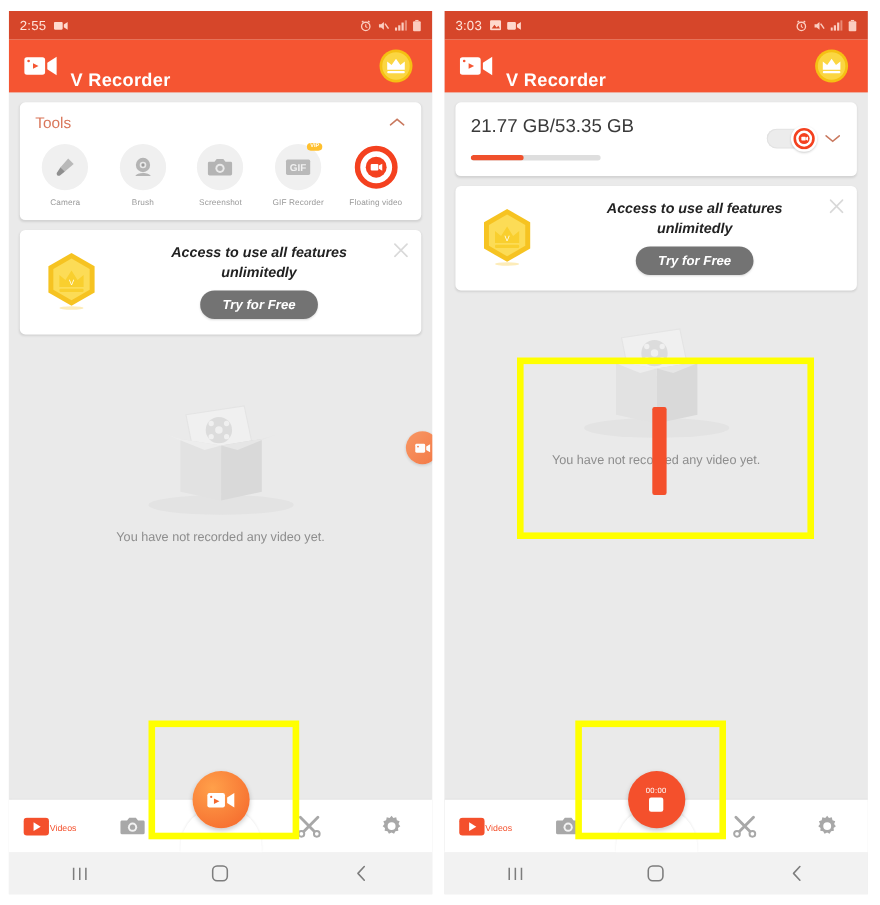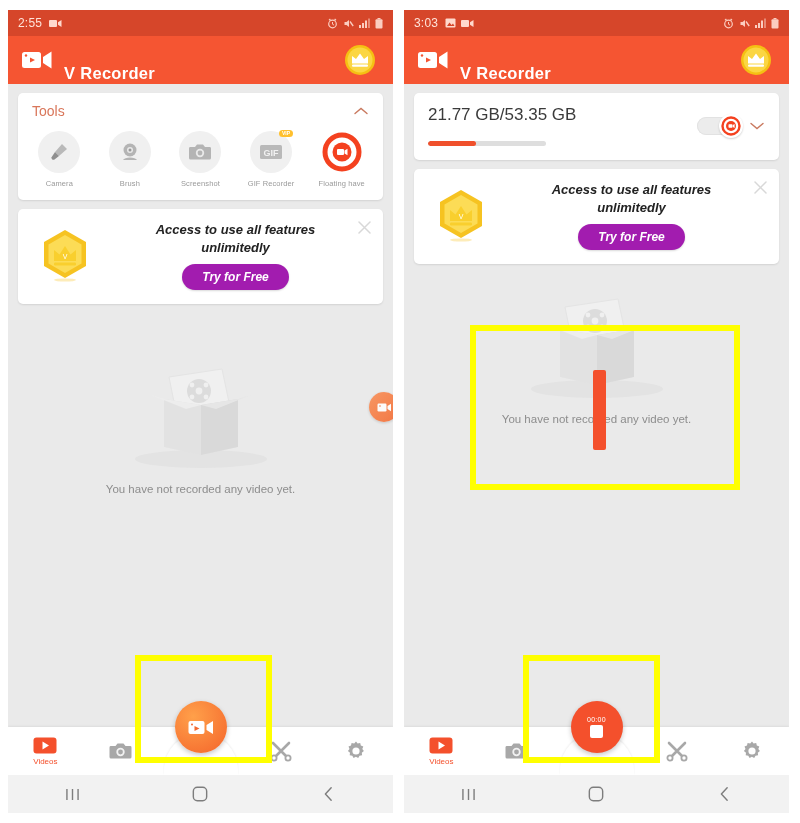--- a/index.html
+++ b/index.html
@@ -79,21 +79,21 @@
     position:relative;display:flex;align-items:center;
     padding:12px 10px 14px 10px;min-height:58px;
   }
   .promo-crown{width:58px;height:58px;flex:none;margin:0 4px 0 8px;}
   .promo-body{flex:1;text-align:center;padding:0 10px;font-style:italic;}
   .promo-title{
     font-size:13px;font-weight:bold;color:#222;line-height:1.35;
     max-width:200px;margin:0 auto 8px auto;
   }
   .promo-btn{
-    display:inline-block;background:#a21caf;color:#fff;font-size:12px;
+    display:inline-block;background:#737373;color:#fff;font-size:12px;
     font-weight:bold;border-radius:13px;padding:6px 20px;
     box-shadow:0 1px 2px rgba(0,0,0,.15);
   }
   .promo-close{
     position:absolute;top:12px;right:12px;width:13px;height:13px;opacity:.32;
   }
 
   
   .storage{
     display:flex;align-items:center;padding:12px 14px 14px 14px;position:relative;
@@ -136,21 +136,21 @@
   .stroke-bar{
     position:absolute;background:#f4502c;border-radius:2px;
   }
 
   
   .bottomnav{
     position:absolute;left:0;right:0;bottom:38px;height:48px;background:#fff;
     display:flex;align-items:center;box-shadow:0 -1px 2px rgba(0,0,0,.06);
   }
   .nav-item{
-    flex:1;display:flex;flex-direction:column;align-items:center;justify-content:center;
+    flex:1;display:flex;flex-direction:row;align-items:center;justify-content:center;
     height:100%;
   }
   .nav-label{font-size:8px;color:#f4502c;margin-top:3px;}
   .nav-gap{flex:1.15;}
   .fab-notch{
     position:absolute;bottom:38px;left:50%;transform:translateX(-50%);
     width:74px;height:74px;
   }
   .fab-cradle{
     position:absolute;left:0;bottom:0;width:74px;height:42px;
@@ -287,21 +287,21 @@
 
         <div class="tool">
           <div class="tool-circle plain">
             <svg width="40" height="40" viewBox="0 0 40 40">
               <circle cx="20" cy="20" r="17" fill="none" stroke="#f4411f" stroke-width="5"></circle>
               <circle cx="20" cy="20" r="9.5" fill="#f4411f"></circle>
               <rect x="15" y="17" width="7" height="6" rx="1" fill="#fff"></rect>
               <path d="M22.5 18.5 L25.5 16.8 L25.5 23.2 L22.5 21.5 Z" fill="#fff"></path>
             </svg>
           </div>
-          <div class="tool-label">Floating have</div>
+          <div class="tool-label">Floating video</div>
         </div>
 
       </div>
     </div>
 
     <div class="card">
       <div class="promo">
         <svg class="promo-crown" viewBox="0 0 58 58">
           <path d="M29 3 L50 15 L50 39 L29 51 L8 39 L8 15 Z" fill="#f6c321"></path>
           <path d="M29 8 L45.5 17.5 L45.5 36.5 L29 46 L12.5 36.5 L12.5 17.5 Z" fill="#fcdc56"></path>

